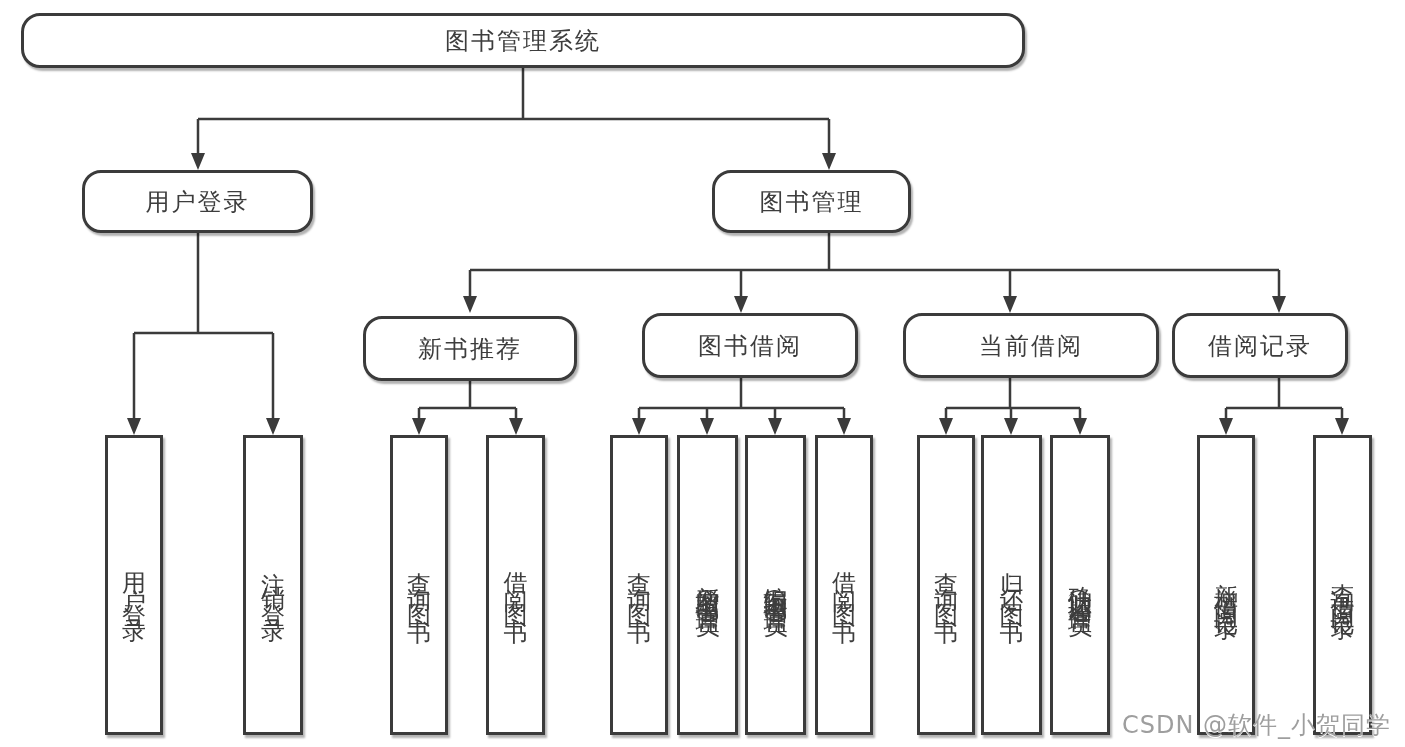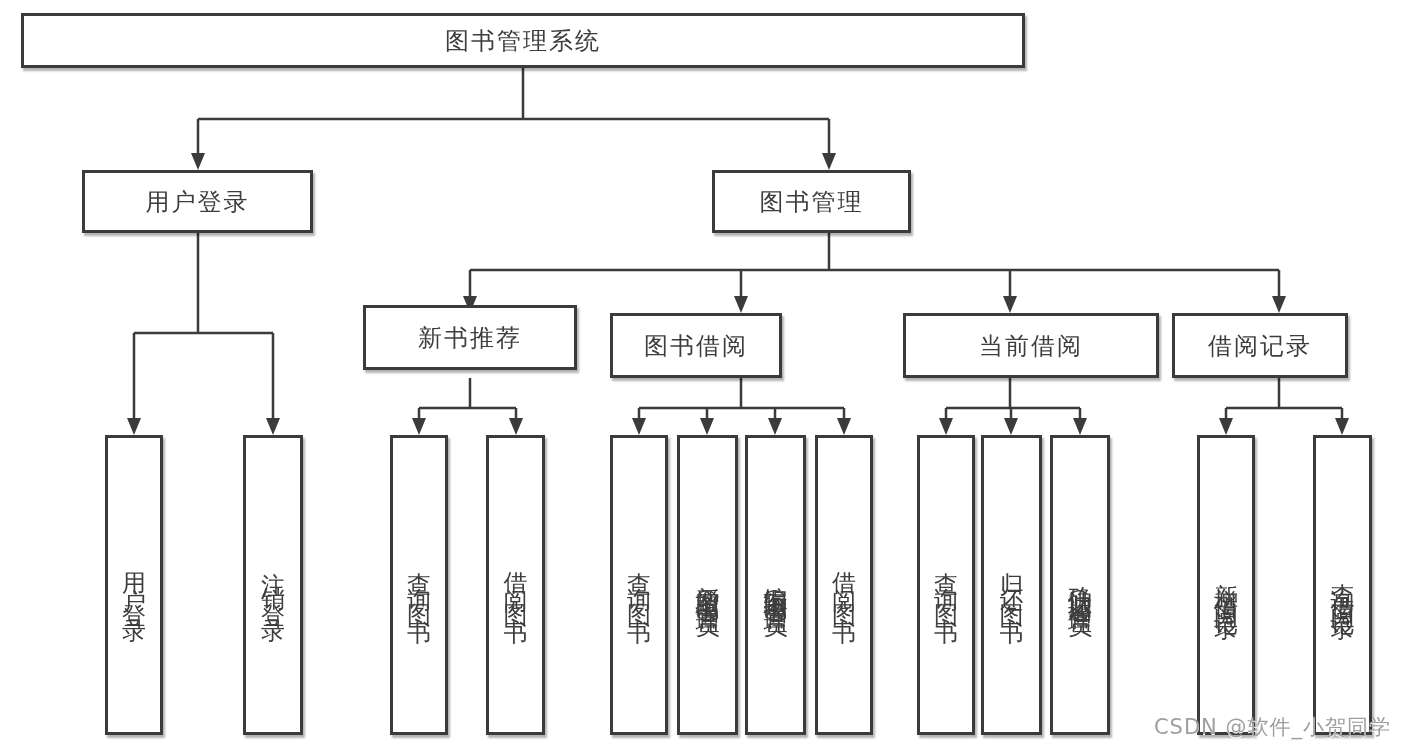--- a/index.html
+++ b/index.html
@@ -14,34 +14,34 @@
   .node{
     position:absolute;
     box-sizing:border-box;
     background:#ffffff;
     border:3px solid #3b3b3b;
     box-shadow:2px 3px 2px rgba(0,0,0,0.30);
     display:flex;align-items:center;justify-content:center;
     color:#3d3d3d;
     text-align:center;
   }
-  .h{font-size:24px;letter-spacing:2px;white-space:nowrap;}
+  .h{font-size:24px;letter-spacing:2px;white-space:nowrap;border-radius:19px;}
   .v{
     writing-mode:vertical-lr;
     text-orientation:mixed;
     font-size:24px;
     line-height:1;
   }
   .sp-lg{letter-spacing:16px;}
   .sp-md{letter-spacing:7px;}
   .sp-sm{letter-spacing:4px;}
   .watermark{
     position:absolute;
     right:14px;bottom:6px;
-    font-size:21px;
+    font-size:24px;
     letter-spacing:1px;
     color:#9e9e9e;
     text-shadow:0 1px 0 #ffffff;
     white-space:nowrap;
   }
 </style>
 </head>
 <body>
 
 <div class="canvas">
@@ -101,22 +101,22 @@
       M1073 418 L1087 418 L1080 435 Z
       M1219 418 L1233 418 L1226 435 Z
       M1335 418 L1349 418 L1342 435 Z"></path>
   </svg>
 
   <div class="node h" style="left:21px;top:13px;width:1004px;height:55px">图书管理系统</div>
 
   <div class="node h" style="left:82px;top:170px;width:231px;height:63px">用户登录</div>
   <div class="node h" style="left:712px;top:170px;width:199px;height:63px">图书管理</div>
 
-  <div class="node h" style="left:363px;top:305px;width:214px;height:65px">新书推荐</div>
-  <div class="node h" style="left:610px;top:313px;width:172px;height:65px">图书借阅</div>
+  <div class="node h" style="left:363px;top:316px;width:214px;height:65px">新书推荐</div>
+  <div class="node h" style="left:642px;top:313px;width:216px;height:65px">图书借阅</div>
   <div class="node h" style="left:903px;top:313px;width:256px;height:65px">当前借阅</div>
   <div class="node h" style="left:1172px;top:313px;width:176px;height:65px">借阅记录</div>
 
   <div class="node v sp-lg" style="left:105px;top:435px;width:58px;height:300px">用户登录</div>
   <div class="node v sp-lg" style="left:243px;top:435px;width:60px;height:300px">注销登录</div>
 
   <div class="node v sp-lg" style="left:390px;top:435px;width:58px;height:300px">查询图书</div>
   <div class="node v sp-lg" style="left:486px;top:435px;width:59px;height:300px">借阅图书</div>
 
   <div class="node v sp-lg" style="left:610px;top:435px;width:58px;height:300px">查询图书</div>

